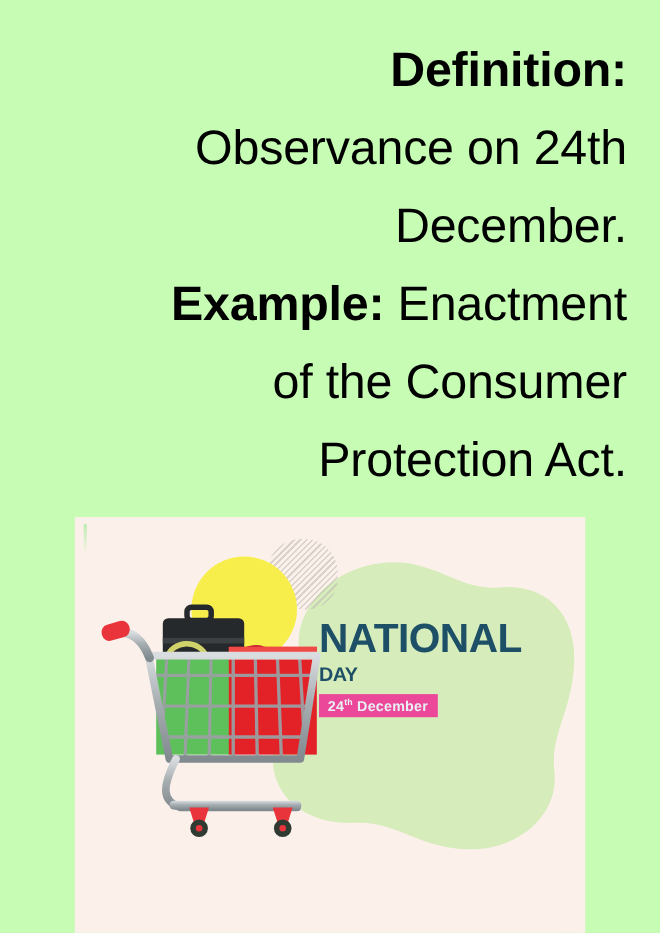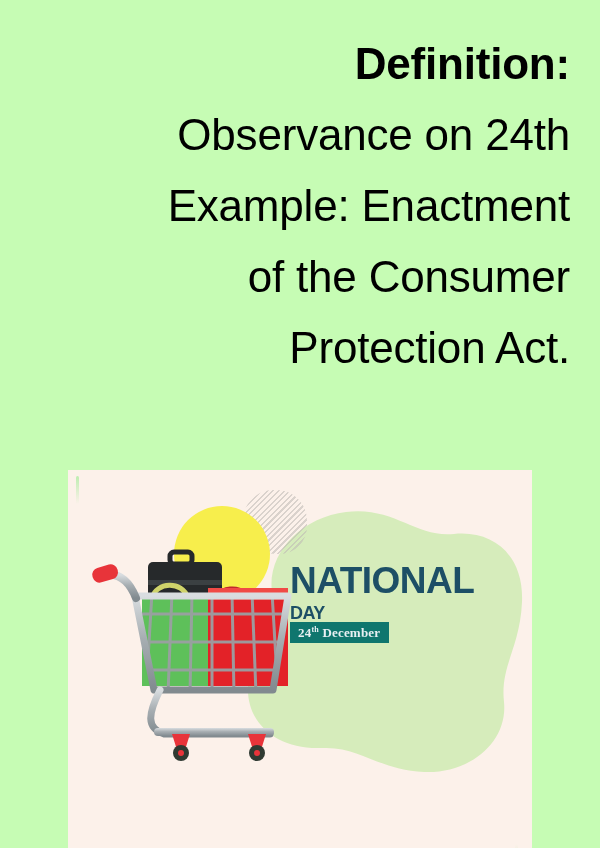--- a/index.html
+++ b/index.html
@@ -38,21 +38,21 @@
     font-size: 44px;
     line-height: 71px;
     white-space: nowrap;
   }
   .line-1 { margin-top: 28px; font-weight: bold; }
   .line-2 { font-weight: normal; }
   .line-3 { font-weight: normal; }
   .line-4 { font-weight: normal; }
   .line-5 { font-weight: normal; }
   .line-6 { font-weight: normal; }
-  .bold-lead { font-weight: normal; }
+  .bold-lead { font-weight: bold; }
 
   
   .image-panel {
     position: absolute;
     left: 68px;
     top: 470px;
     width: 464px;
     height: 424px;
     background: #fcf1ea;
     overflow: hidden;
@@ -125,40 +125,41 @@
     font-weight: bold;
     letter-spacing: -0.5px;
     line-height: 1.0;
     display: block;
   }
   .logo-national { font-size: 37px; }
   .logo-consumer { font-size: 33px; margin-top: 5px; }
   .logo-day { font-size: 18px; margin-top: 5px; }
   .date-badge {
     display: inline-block;
-    margin-top: 0;
-    background: #0f766e;
+    margin-top: 9px;
+    background: #ec4899;
     color: #e8f0f3;
-    font-family: Liberation Serif, serif;
+    font-family: Liberation Sans, sans-serif;
     font-size: 13px;
     font-weight: bold;
     letter-spacing: 0.2px;
     padding: 4px 9px 4px 8px;
     line-height: 1;
   }
   .date-badge sup { font-size: 8px; vertical-align: super; }
 </style>
 </head>
 <body>
 
 <div class="slide">
 
   <div class="text-block">
     <span class="line line-1">Definition:</span>
     <span class="line line-2">Observance on 24th</span>
+    <span class="line line-3">December.</span>
     <span class="line line-4"><span class="bold-lead">Example:</span><span> Enactment</span></span>
     <span class="line line-5">of the Consumer</span>
     <span class="line line-6">Protection Act.</span>
   </div>
 
   <div class="image-panel">
 
     <span class="tick-tl"></span>
     <span class="tick-br"></span>
 

